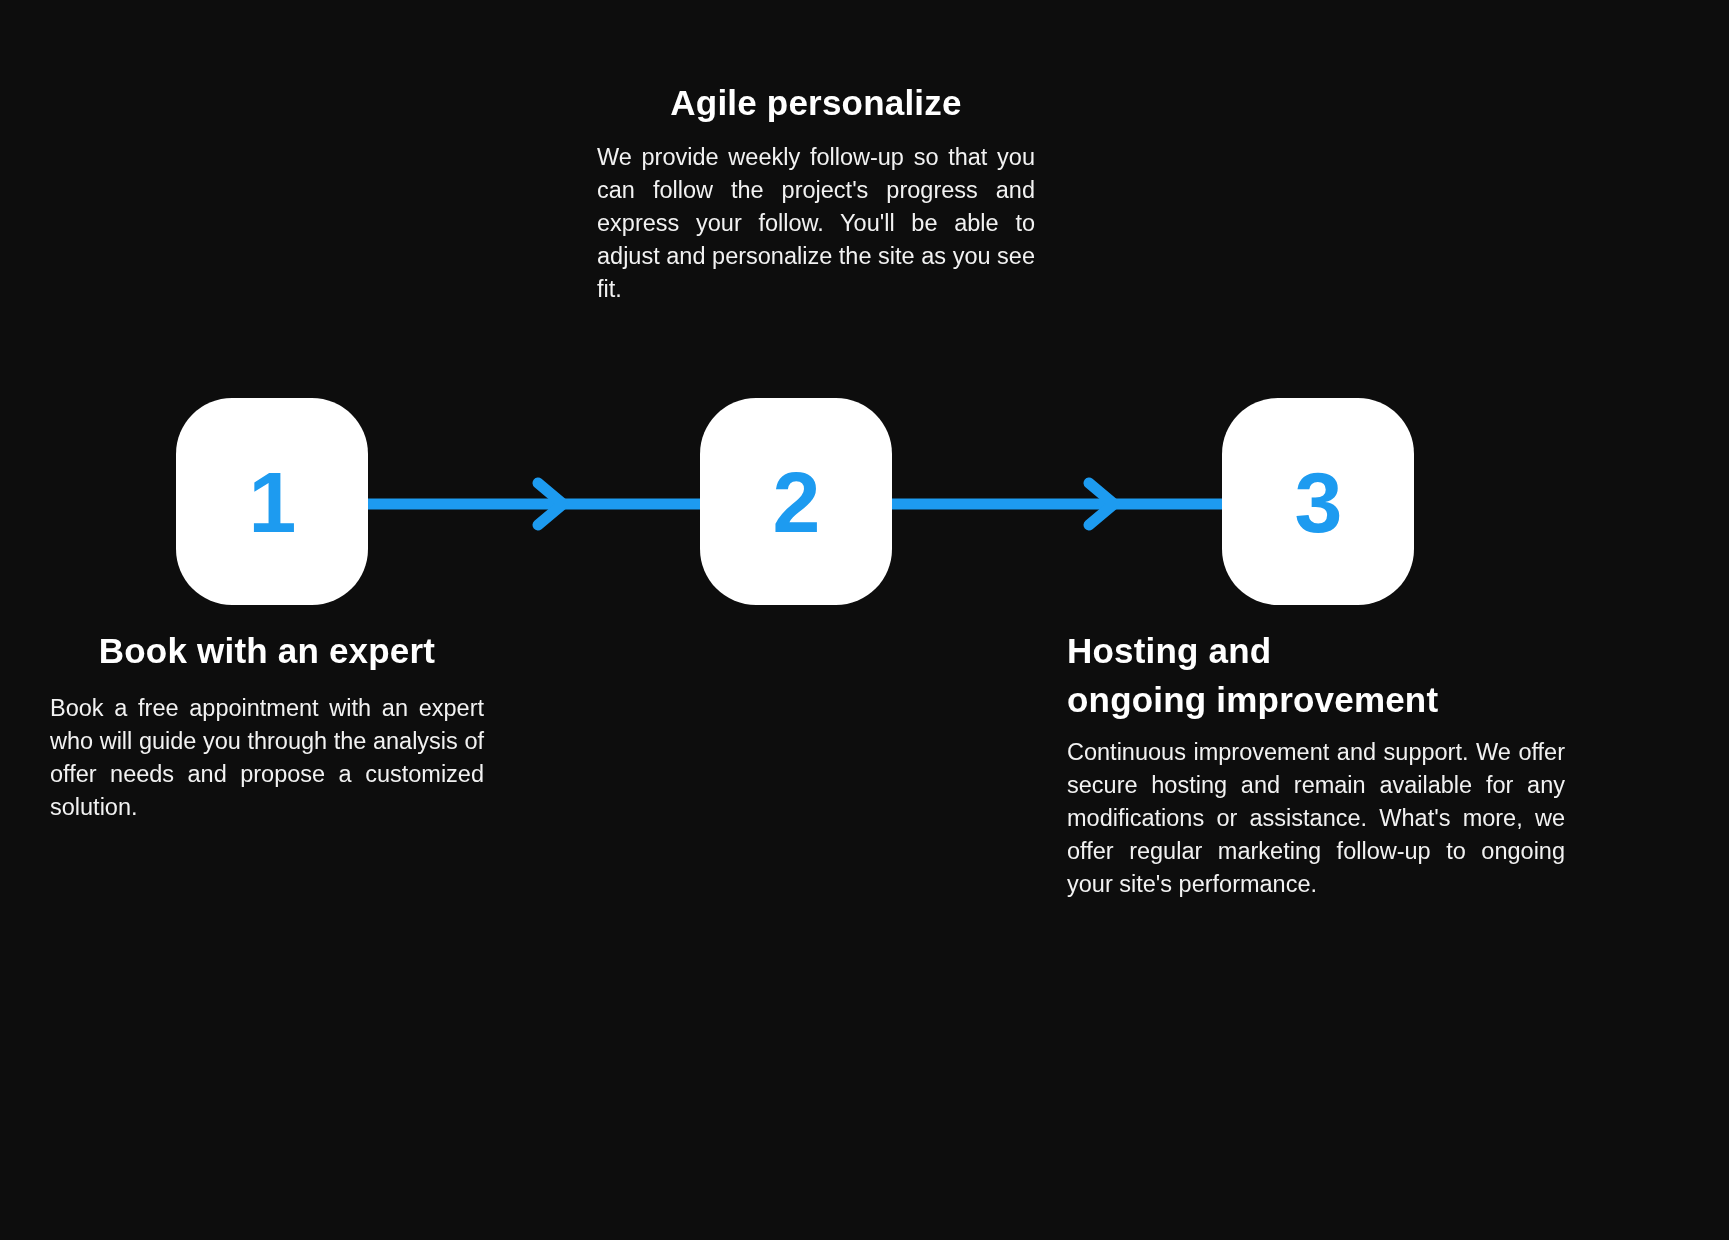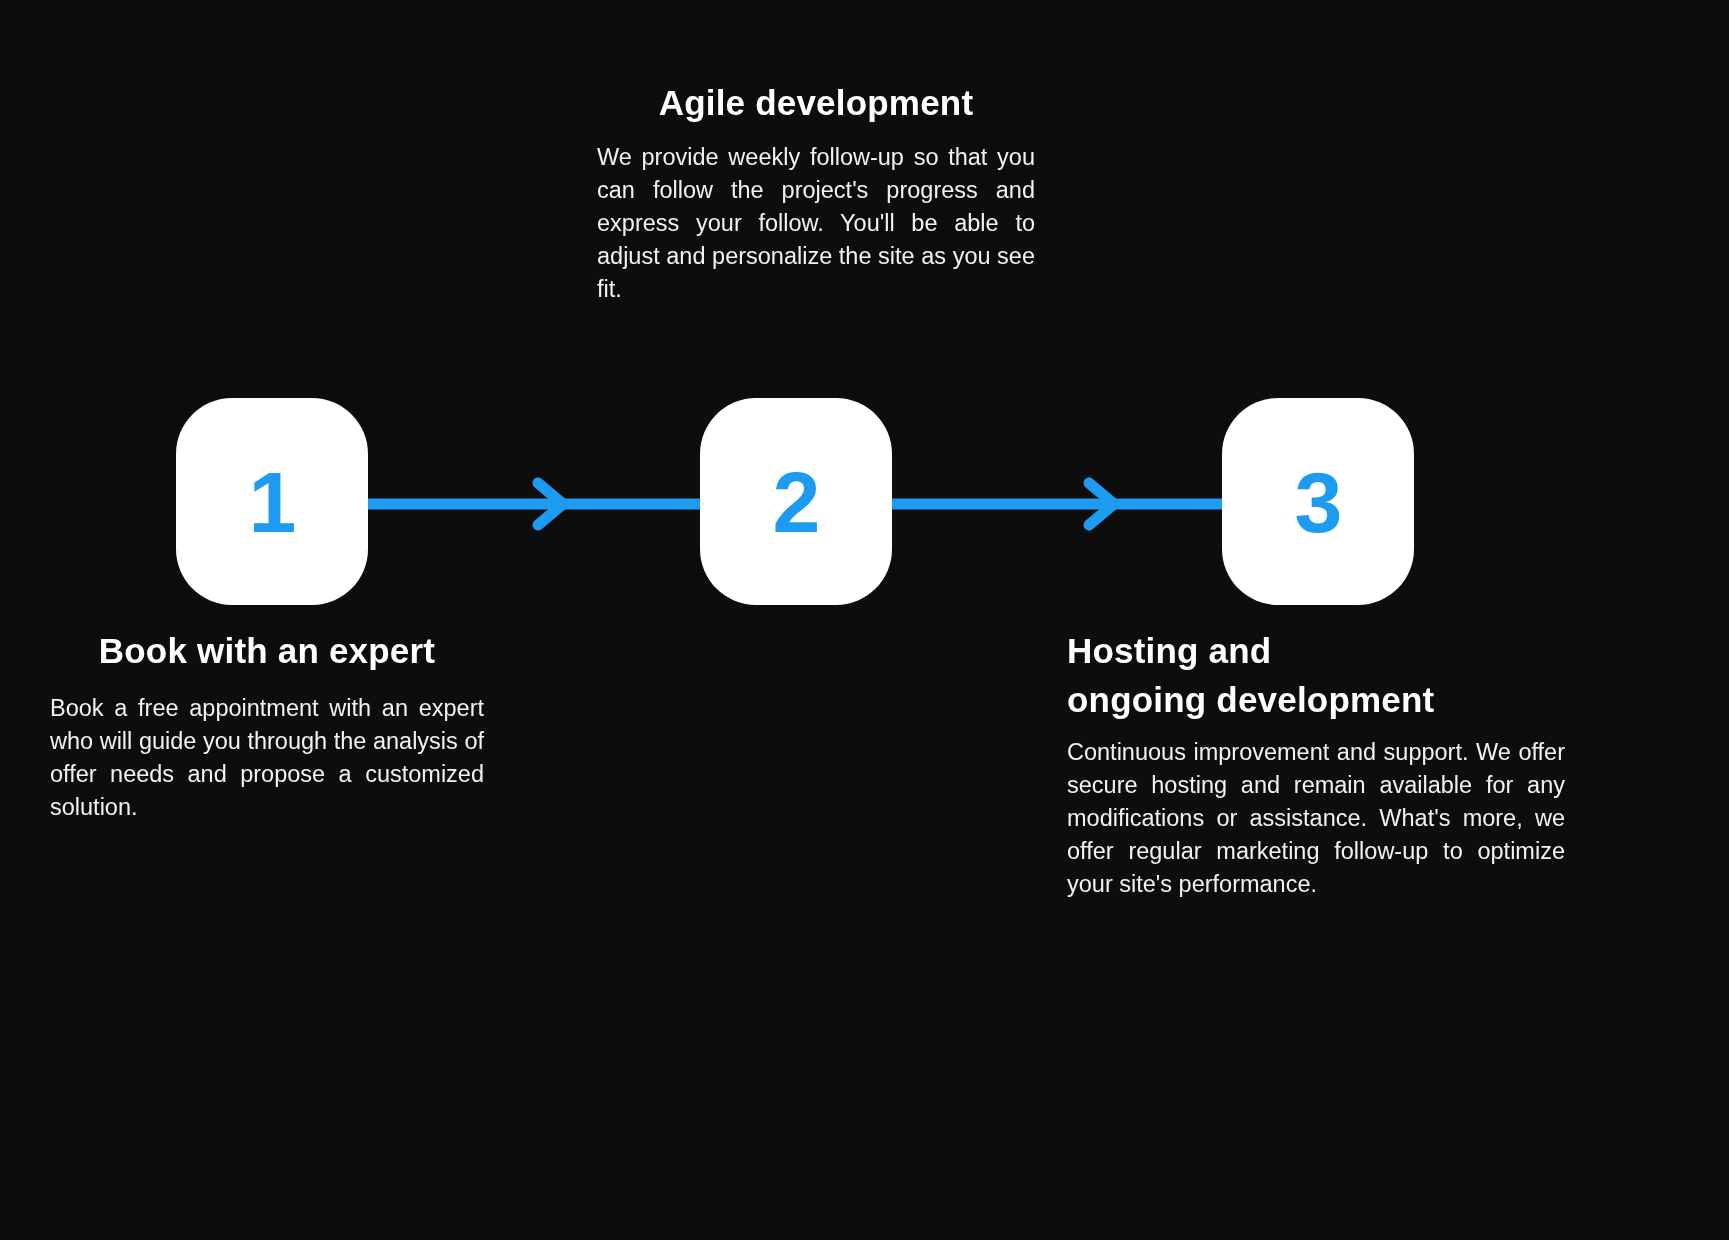--- a/index.html
+++ b/index.html
@@ -137,30 +137,30 @@
   </div>
 
   <div class="connector" id="connector-2">
     <svg viewBox="0 0 350 52" preserveAspectRatio="none">
       <line x1="0" y1="26" x2="350" y2="26" stroke="#1d9bf0" stroke-width="11" stroke-linecap="butt"></line>
       <polyline points="205,5 230,26 205,47" fill="none" stroke="#1d9bf0" stroke-width="11" stroke-linecap="round" stroke-linejoin="round"></polyline>
     </svg>
   </div>
 
   <div class="block" id="block-agile">
-    <h2 class="block-heading">Agile development</h2>
+    <h2 class="block-heading">Agile personalize</h2>
     <p class="block-body">We provide weekly follow-up so that you can follow the project's progress and express your follow. You'll be able to adjust and personalize the site as you see fit.</p>
   </div>
 
   <div class="block" id="block-call">
     <h2 class="block-heading">Book with an expert</h2>
     <p class="block-body">Book a free appointment with an expert who will guide you through the analysis of offer needs and propose a customized solution.</p>
   </div>
 
   <div class="block" id="block-hosting">
     <h2 class="block-heading">
       <span>Hosting and</span><br>
-      <span>ongoing development</span>
+      <span>ongoing improvement</span>
     </h2>
-    <p class="block-body">Continuous improvement and support. We offer secure hosting and remain available for any modifications or assistance.  What's more, we offer regular marketing follow-up to optimize your site's performance.</p>
+    <p class="block-body">Continuous improvement and support. We offer secure hosting and remain available for any modifications or assistance.  What's more, we offer regular marketing follow-up to ongoing your site's performance.</p>
   </div>
 
 </div>
 
 </body></html>

